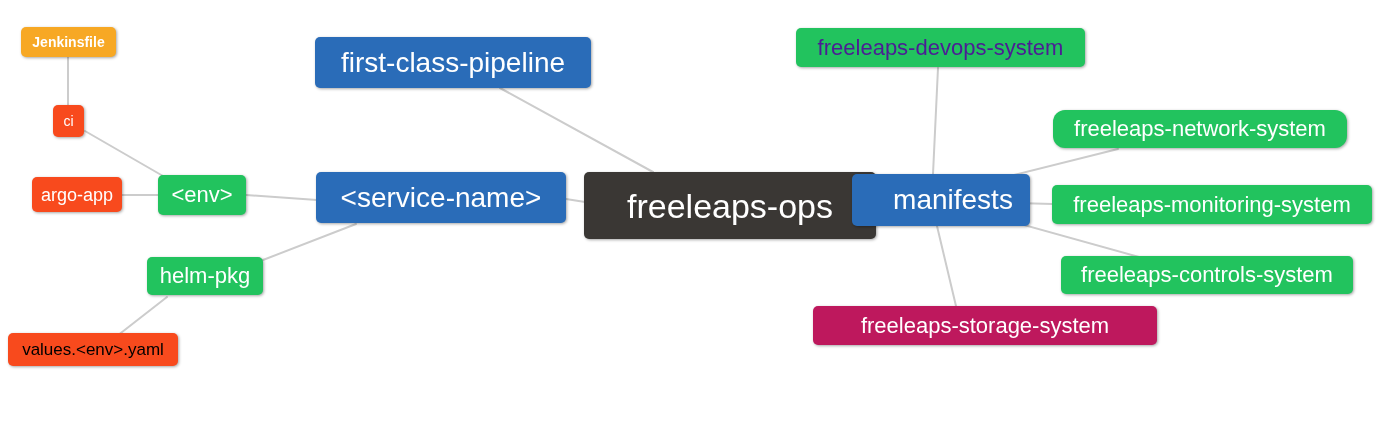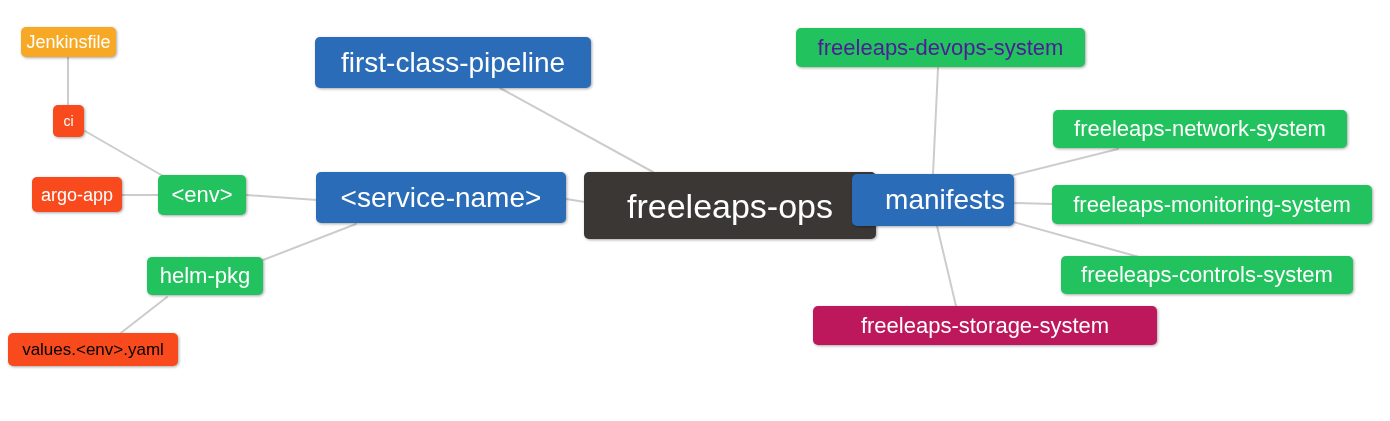--- a/index.html
+++ b/index.html
@@ -50,28 +50,28 @@
       <line x1="117" y1="336" x2="167" y2="297" stroke="#cccccc" stroke-width="2" stroke-linecap="round"></line>
       <line x1="500" y1="88" x2="653" y2="172" stroke="#cccccc" stroke-width="2" stroke-linecap="round"></line>
       <line x1="566" y1="199" x2="585" y2="202" stroke="#cccccc" stroke-width="2" stroke-linecap="round"></line>
       <line x1="846" y1="204" x2="853" y2="203" stroke="#cccccc" stroke-width="2" stroke-linecap="round"></line>
       <line x1="933" y1="174" x2="938" y2="68" stroke="#cccccc" stroke-width="2" stroke-linecap="round"></line>
       <line x1="1010" y1="176" x2="1118" y2="149" stroke="#cccccc" stroke-width="2" stroke-linecap="round"></line>
       <line x1="1011" y1="203" x2="1053" y2="204" stroke="#cccccc" stroke-width="2" stroke-linecap="round"></line>
       <line x1="1010" y1="221" x2="1139" y2="257" stroke="#cccccc" stroke-width="2" stroke-linecap="round"></line>
       <line x1="937" y1="226" x2="956" y2="306" stroke="#cccccc" stroke-width="2" stroke-linecap="round"></line>
     </svg>
-<div class="node" style="left: 21px; top: 27px; width: 95px; height: 30px; font-size: 18px; background: rgb(247, 168, 36); color: rgb(255, 255, 255);">Jenkinsfile</div>
+<div class="node" style="left: 21px; top: 27px; width: 95px; height: 30px; font-size: 14px; background: rgb(247, 168, 36); color: rgb(255, 255, 255); font-weight: bold;">Jenkinsfile</div>
     <div class="node" style="left: 53px; top: 105px; width: 31px; height: 32px; font-size: 14px; background: rgb(248, 74, 29); color: rgb(255, 255, 255);">ci</div>
     <div class="node" style="left: 32px; top: 177px; width: 90px; height: 35px; font-size: 18px; background: rgb(248, 74, 29); color: rgb(255, 255, 255);">argo-app</div>
     <div class="node" style="left: 158px; top: 175px; width: 88px; height: 40px; font-size: 22px; background: rgb(34, 195, 94); color: rgb(255, 255, 255);">&lt;env&gt;</div>
     <div class="node" style="left: 147px; top: 257px; width: 116px; height: 38px; font-size: 22px; background: rgb(34, 195, 94); color: rgb(255, 255, 255);">helm-pkg</div>
     <div class="node" style="left: 8px; top: 333px; width: 170px; height: 33px; font-size: 17px; background: rgb(248, 74, 29); color: #000000;">values.&lt;env&gt;.yaml</div>
     <div class="node" style="left: 315px; top: 37px; width: 276px; height: 51px; font-size: 28px; background: rgb(42, 108, 184); color: rgb(255, 255, 255);">first-class-pipeline</div>
     <div class="node" style="left: 316px; top: 172px; width: 250px; height: 51px; font-size: 28px; background: rgb(42, 108, 184); color: rgb(255, 255, 255);">&lt;service-name&gt;</div>
     <div class="node" style="left: 584px; top: 172px; width: 292px; height: 67px; font-size: 34px; background: rgb(58, 55, 52); color: rgb(255, 255, 255);">freeleaps-ops</div>
-    <div class="node" style="left: 852px; top: 174px; width: 162px; height: 52px; font-size: 28px; background: rgb(42, 108, 184); color: rgb(255, 255, 255); padding-left: 24px;">manifests</div>
+    <div class="node" style="left: 852px; top: 174px; width: 178px; height: 52px; font-size: 28px; background: rgb(42, 108, 184); color: rgb(255, 255, 255); padding-left: 24px;">manifests</div>
     <div class="node" style="left: 796px; top: 28px; width: 289px; height: 39px; font-size: 22px; background: rgb(34, 195, 94); color: #4c1d95;">freeleaps-devops-system</div>
-    <div class="node" style="left: 1053px; top: 110px; width: 294px; height: 38px; font-size: 22px; background: rgb(34, 195, 94); color: rgb(255, 255, 255);">freeleaps-network-system</div>
+    <div class="node" style="left: 1053px; top: 110px; width: 294px; height: 38px; font-size: 22px; background: rgb(34, 195, 94); color: rgb(255, 255, 255); border-radius: 12px;">freeleaps-network-system</div>
     <div class="node" style="left: 1052px; top: 185px; width: 320px; height: 39px; font-size: 22px; background: rgb(34, 195, 94); color: rgb(255, 255, 255);">freeleaps-monitoring-system</div>
     <div class="node" style="left: 1061px; top: 256px; width: 292px; height: 38px; font-size: 22px; background: rgb(34, 195, 94); color: rgb(255, 255, 255);">freeleaps-controls-system</div>
     <div class="node" style="left: 813px; top: 306px; width: 344px; height: 39px; font-size: 22px; background: #be185d; color: rgb(255, 255, 255);">freeleaps-storage-system</div>
   </div>
 
 </body></html>

